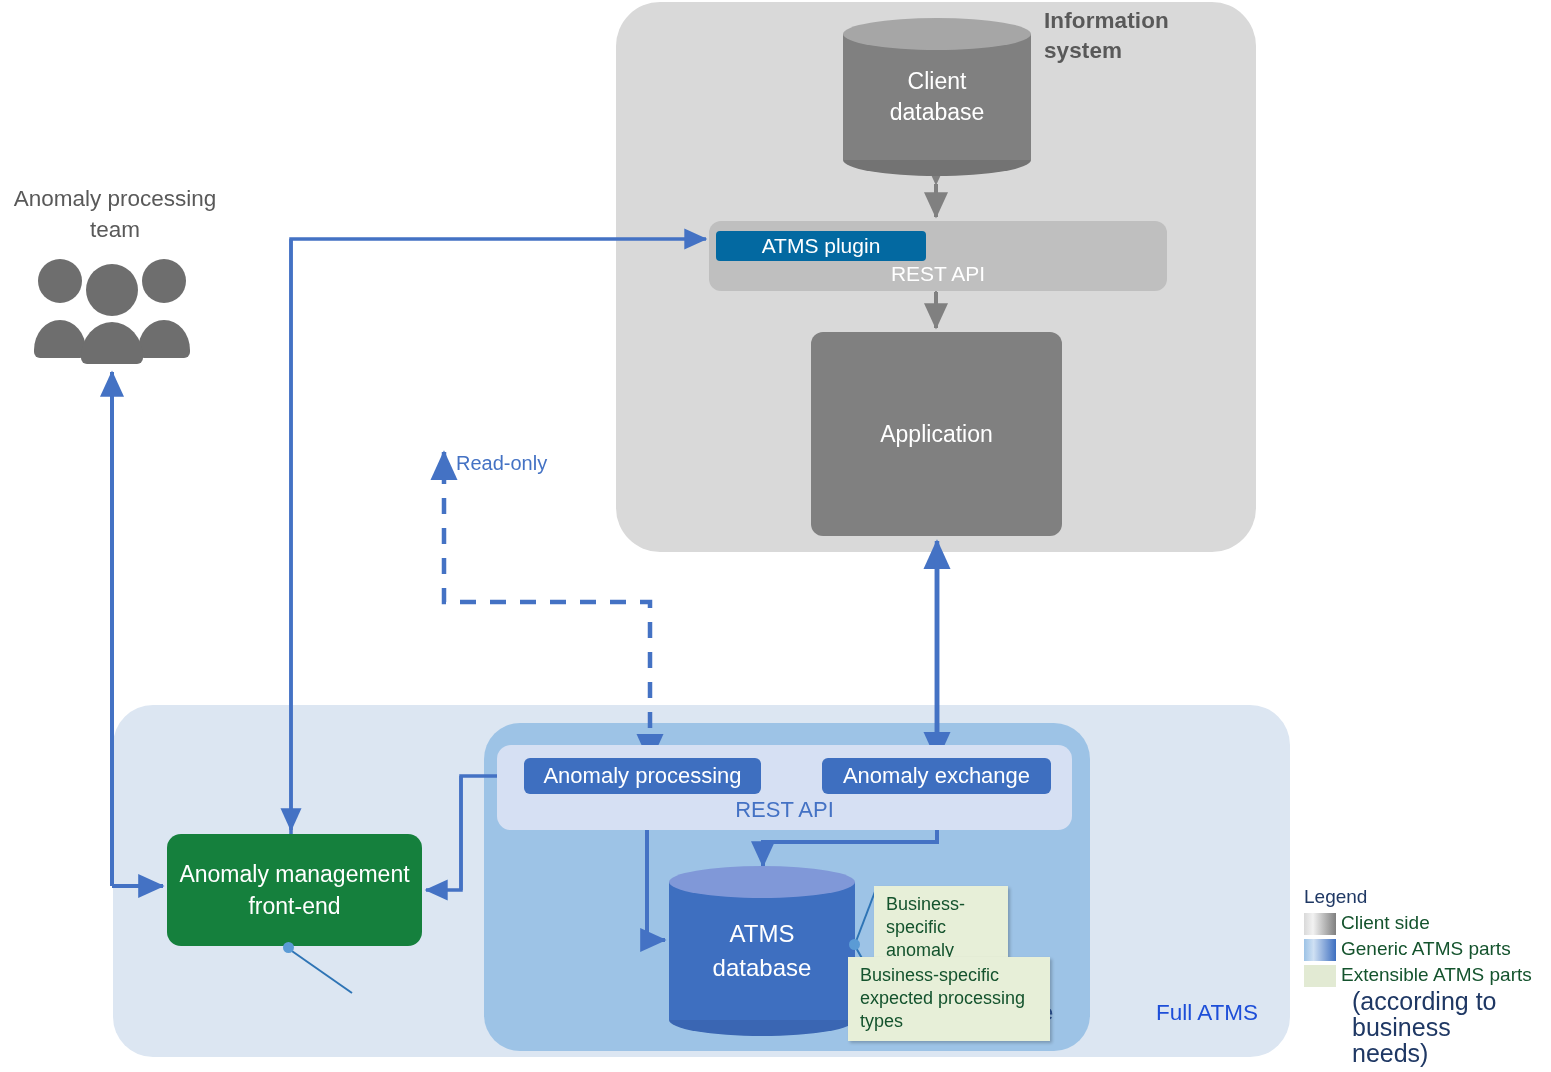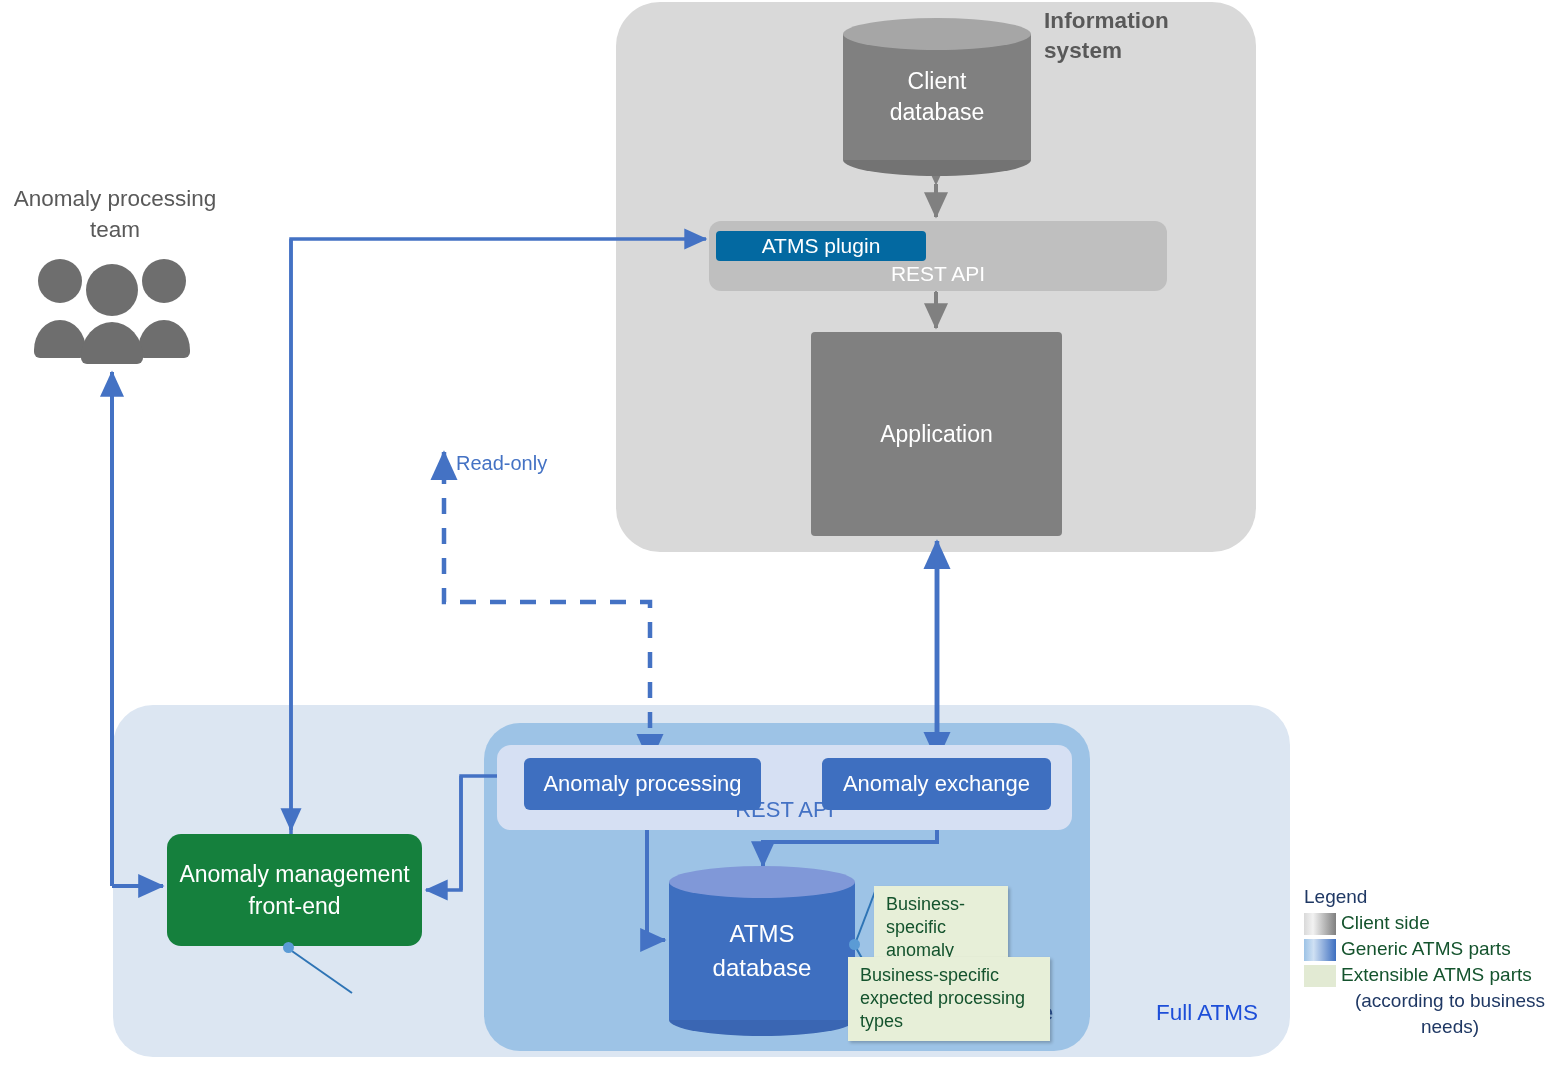--- a/index.html
+++ b/index.html
@@ -142,21 +142,21 @@
     display: flex; align-items: center; justify-content: center;
     color: #ffffff;
     font-size: 21px;
   }
 
   .application {
     position: absolute;
     left: 811px; top: 332px;
     width: 251px; height: 204px;
     background: #808080;
-    border-radius: 4px;
+    border-radius: 12px;
     display: flex; align-items: center; justify-content: center;
     color: #ffffff;
     font-size: 23px;
   }
 
   .third-party {
     position: absolute;
     left: 359px; top: 307px;
     width: 170px; height: 139px;
     background: #767676;
@@ -189,21 +189,21 @@
   .restapi-blue .cap {
     position: absolute;
     left: 0; bottom: 7px;
     width: 100%;
     text-align: center;
     color: #4472c4;
     font-size: 22px;
   }
   .pill {
     position: absolute;
-    height: 52px;
+    height: 36px;
     background: #3e6fc0;
     border-radius: 6px;
     display: flex; align-items: center; justify-content: center;
     color: #ffffff;
     font-size: 22px;
     padding: 0 14px;
     white-space: nowrap;
   }
   .pill-processing { left: 524px; top: 758px; width: 237px; }
   .pill-exchange   { left: 822px; top: 758px; width: 229px; }
@@ -285,25 +285,24 @@
   .sw-client { background: linear-gradient(90deg, #d9d9d9 0%, #f2f2f2 28%, #7f7f7f 100%); }
   .sw-generic { background: linear-gradient(90deg, #9dc3e6 0%, #cfe0f3 30%, #3e6fc0 100%); }
   .sw-extens { background: #e2ead3; }
   .legend-txt {
     font-size: 19px;
     color: #14532d;
     padding-left: 5px;
     line-height: 26px;
   }
   .legend-sub {
-    font-size: 19px;
+    font-size: 25px;
     color: #1f3864;
     line-height: 26px;
     padding-left: 48px;
-    text-align: center;
   }
 </style>
 </head>
 <body>
 
 <div id="stage">
 
   <div class="container-info"></div>
   <div class="container-fullatms"></div>
   <div class="container-atmsservice"></div>

